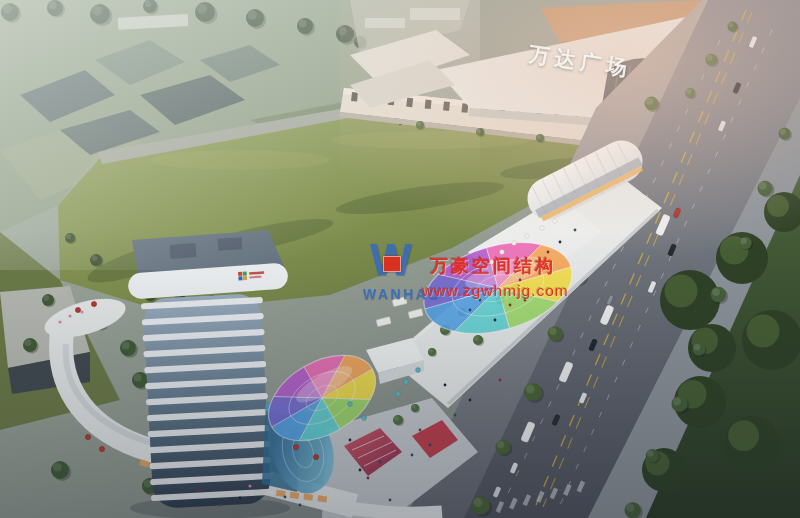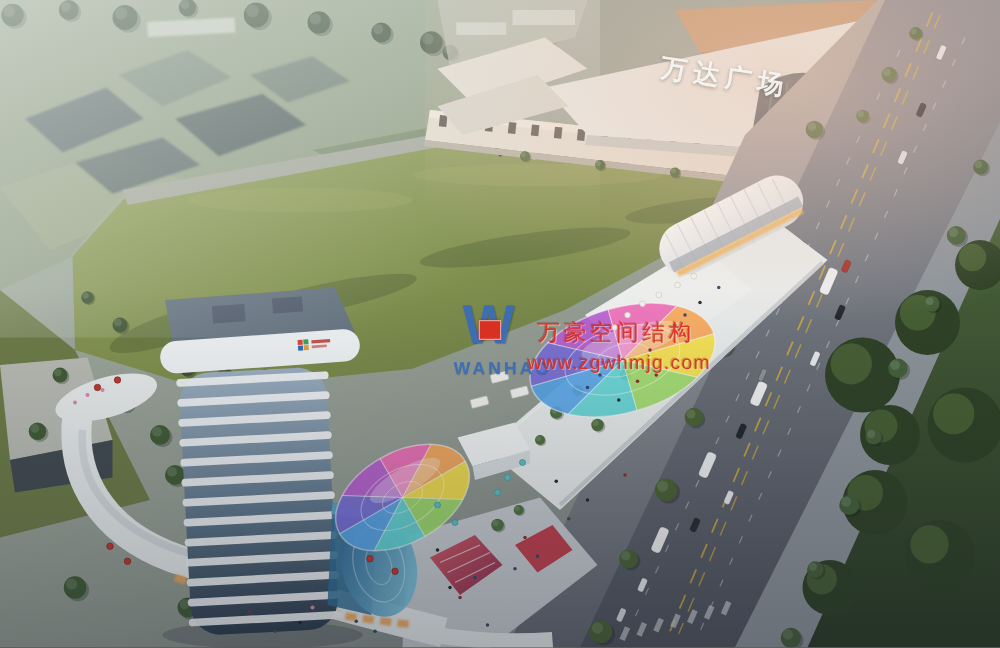--- a/index.html
+++ b/index.html
@@ -26,21 +26,21 @@
     background:var(--wm-red,#e02b20);border:1px solid rgba(255,255,255,.55);
     box-shadow:0 0 2px rgba(80,0,0,.4);
   }
   .wm-name{
     position:absolute;left:-3px;top:40px;width:70px;text-align:center;
     font-size:14px;font-weight:bold;letter-spacing:2.5px;
     color:var(--wm-blue,#3a6db8);text-shadow:0 1px 1px rgba(20,40,80,.3);
   }
   .wm-title{
     position:absolute;left:64px;top:8px;white-space:nowrap;
-    font-size:18px;font-weight:normal;letter-spacing:3px;
+    font-size:18px;font-weight:bold;letter-spacing:3px;
     color:var(--wm-red,#e02b20);
     text-shadow:1px 1px 0 rgba(255,235,220,.45), -1px -1px 0 rgba(120,20,10,.35);
   }
   .wm-url{
     position:absolute;left:56px;top:36px;white-space:nowrap;
     font-size:15.5px;font-weight:normal;letter-spacing:1px;
     color:var(--wm-red,#e02b20);
     text-shadow:1px 1px 0 rgba(255,235,220,.4), -1px -1px 0 rgba(120,20,10,.3);
   }
 </style>

